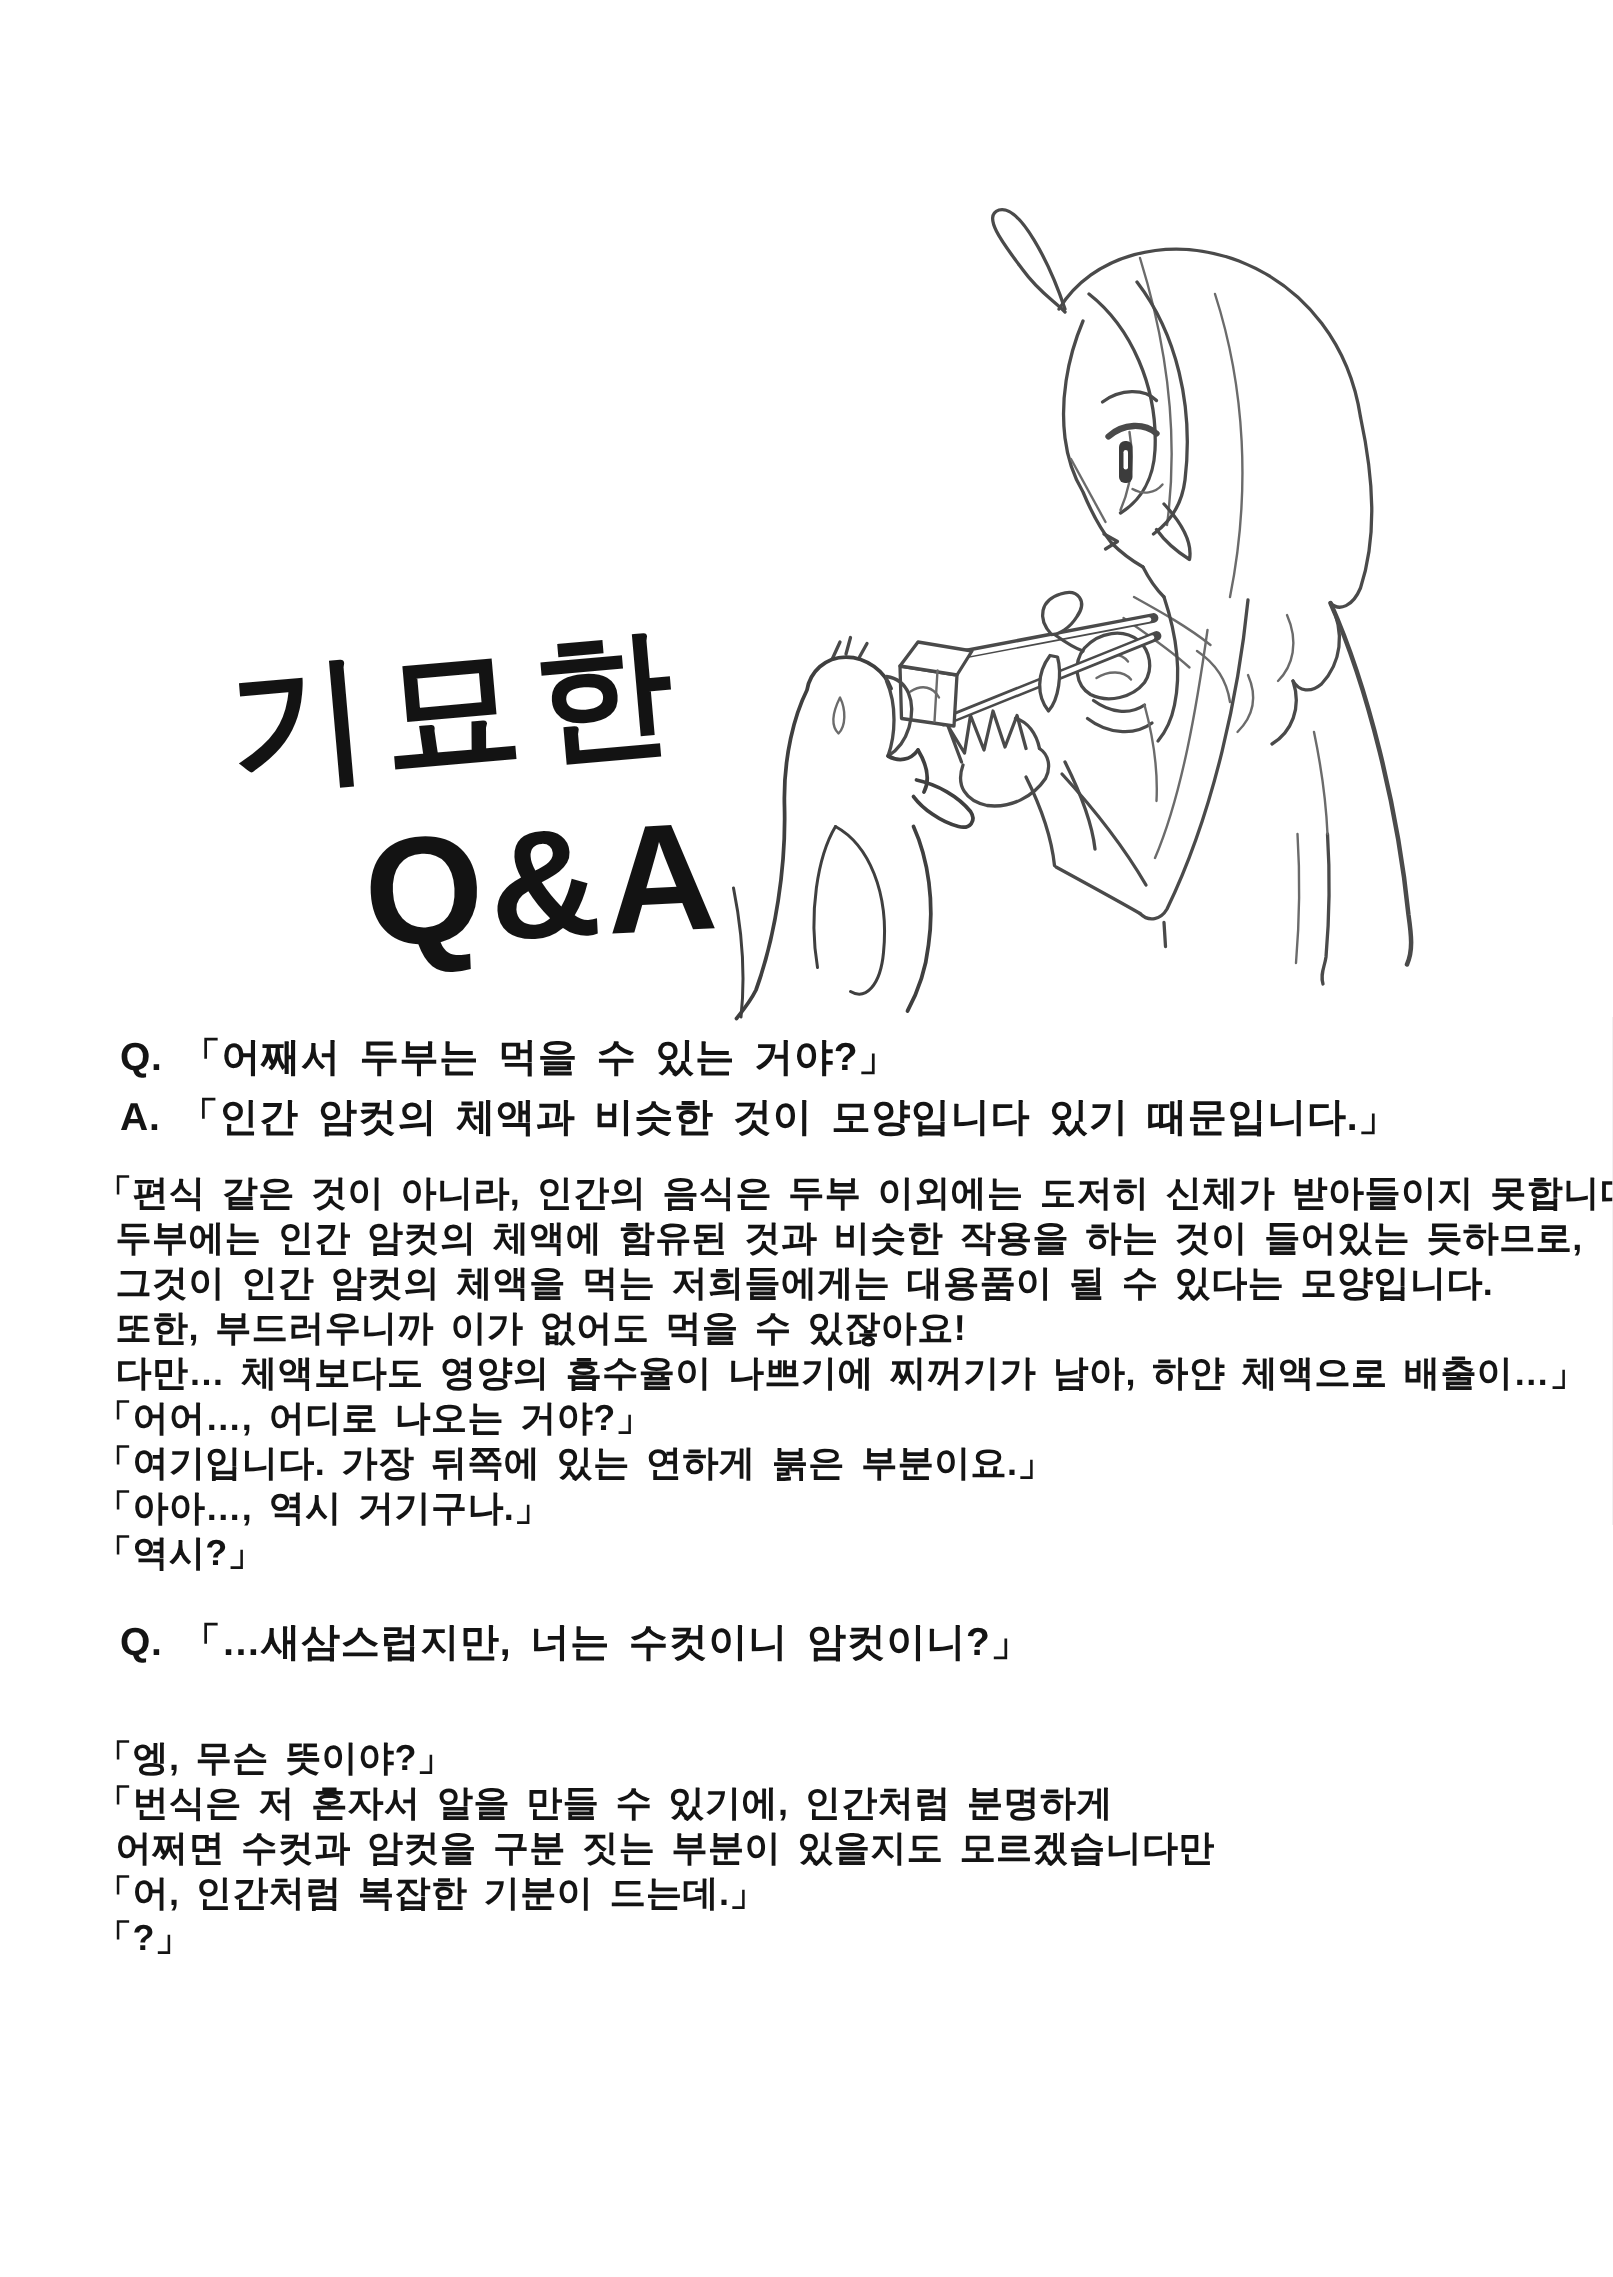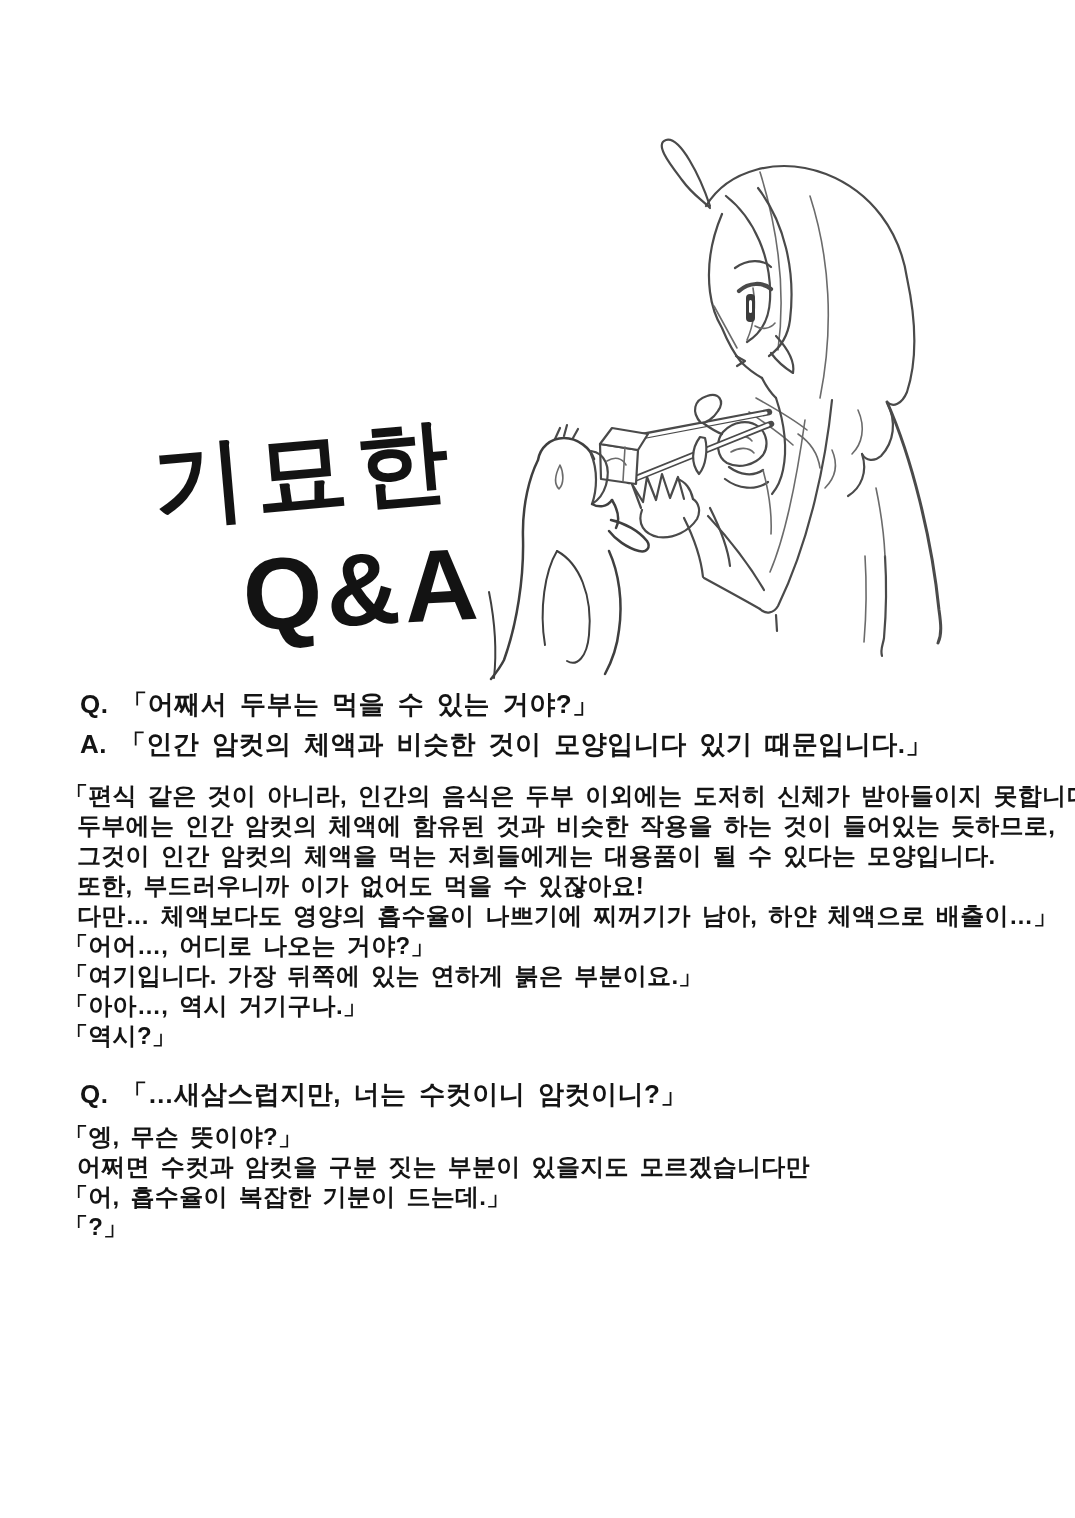--- a/index.html
+++ b/index.html
@@ -26,21 +26,21 @@
   }
   
   .qa-block{position:absolute;left:80px;white-space:nowrap;}
   .qa-block .line{font-size:26px;font-weight:700;line-height:40px;letter-spacing:.5px;word-spacing:5px;color:#141414;}
   .qa1{top:684px;}
   .qa2{top:1074px;}
   .dlg-block{position:absolute;left:64px;white-space:nowrap;}
   .dlg-block .line{font-size:24px;font-weight:700;line-height:30px;letter-spacing:.3px;word-spacing:4px;color:#141414;}
   .dlg-block .line.indent{padding-left:13px;}
   .d1{top:781px;}
-  .d2{top:1122px;}
+  .d2{top:1158px;}
   
   .illo{position:absolute;left:460px;top:110px;width:560px;height:572px;}
   .illo path,.illo polyline{fill:none;stroke:#4a4a4a;stroke-width:2.2;stroke-linecap:round;stroke-linejoin:round;}
   .illo .thin{stroke:#6b6b6b;stroke-width:1.6;}
   .illo .thick{stroke-width:3;}
   .illo .creature{stroke:#3f3f3f;stroke-width:2.5;}
   .illo .fillwhite{fill:#ffffff;}
 </style>
 </head>
 <body>
@@ -167,18 +167,19 @@
     <div class="line">「아아…, 역시 거기구나.」</div>
     <div class="line">「역시?」</div>
   </div>
 
   <div class="qa-block qa2">
     <div class="line">Q. 「…새삼스럽지만, 너는 수컷이니 암컷이니?」</div>
   </div>
 
   <div class="dlg-block d2">
     <div class="line">「엥, 무슨 뜻이야?」</div>
+    <div class="line">「번식은 저 혼자서 알을 만들 수 있기에, 인간처럼 분명하게</div>
     <div class="line indent">어쩌면 수컷과 암컷을 구분 짓는 부분이 있을지도 모르겠습니다만</div>
-    <div class="line">「어, 흡수율이 복잡한 기분이 드는데.」</div>
+    <div class="line">「어, 인간처럼 복잡한 기분이 드는데.」</div>
     <div class="line">「?」</div>
   </div>
 
 </div>
 
 </body></html>

